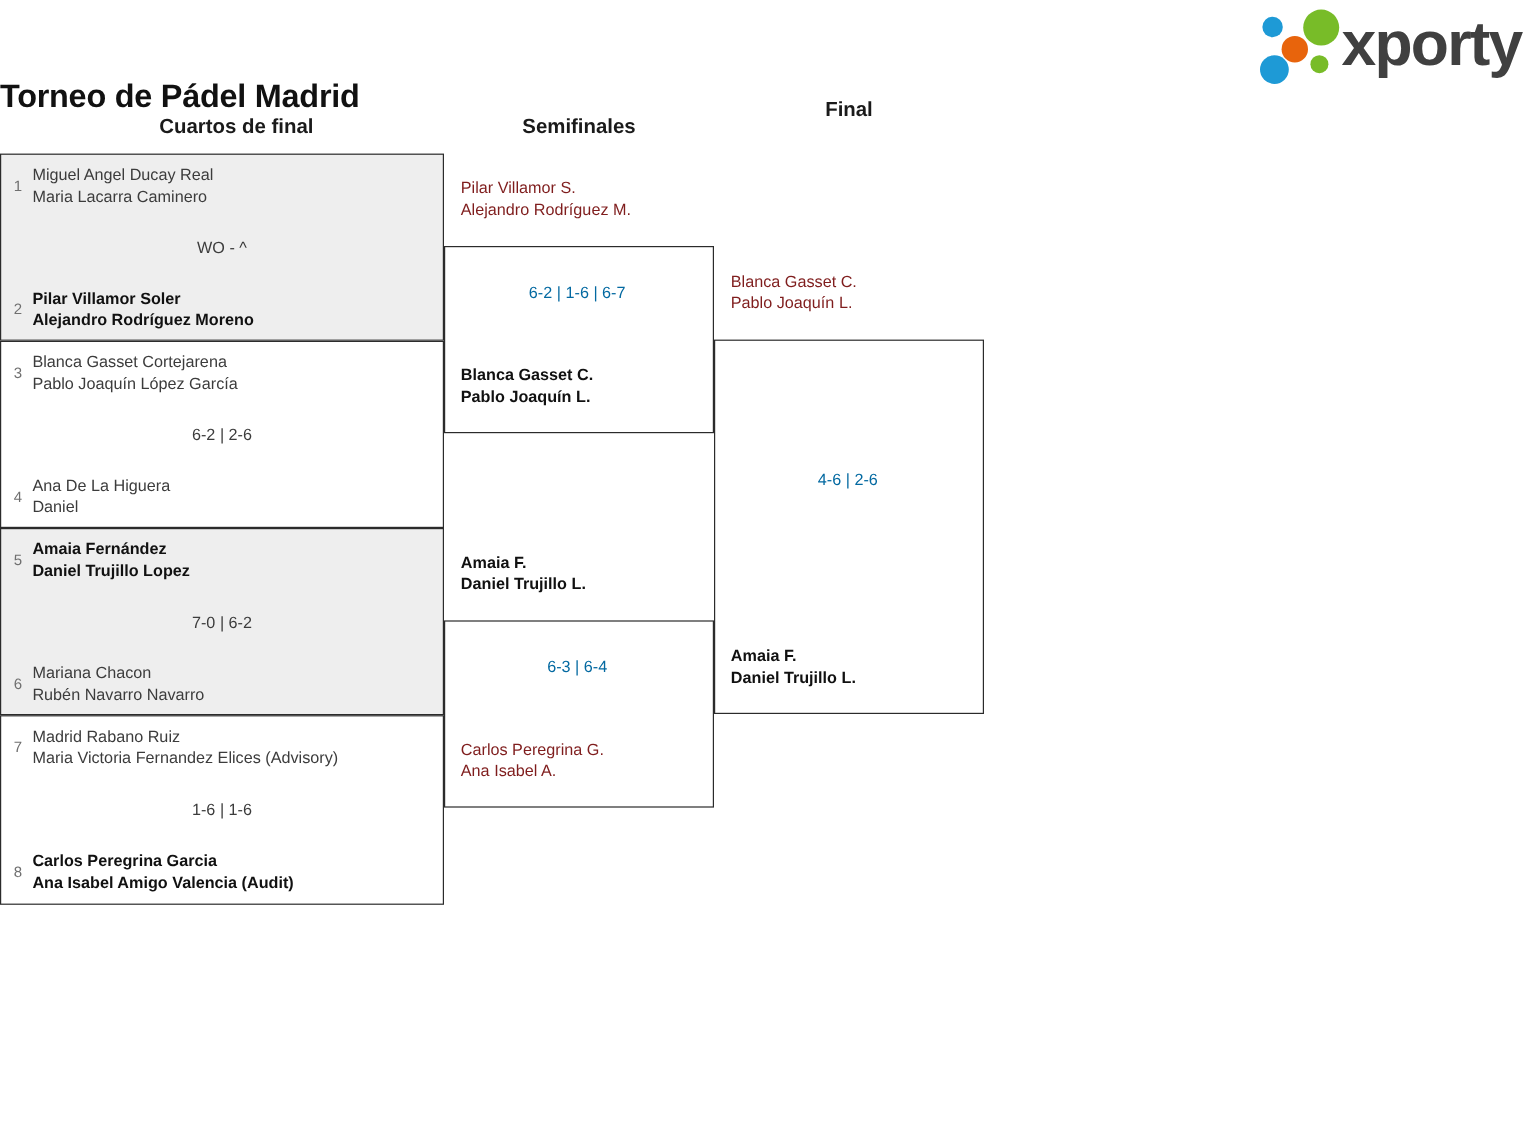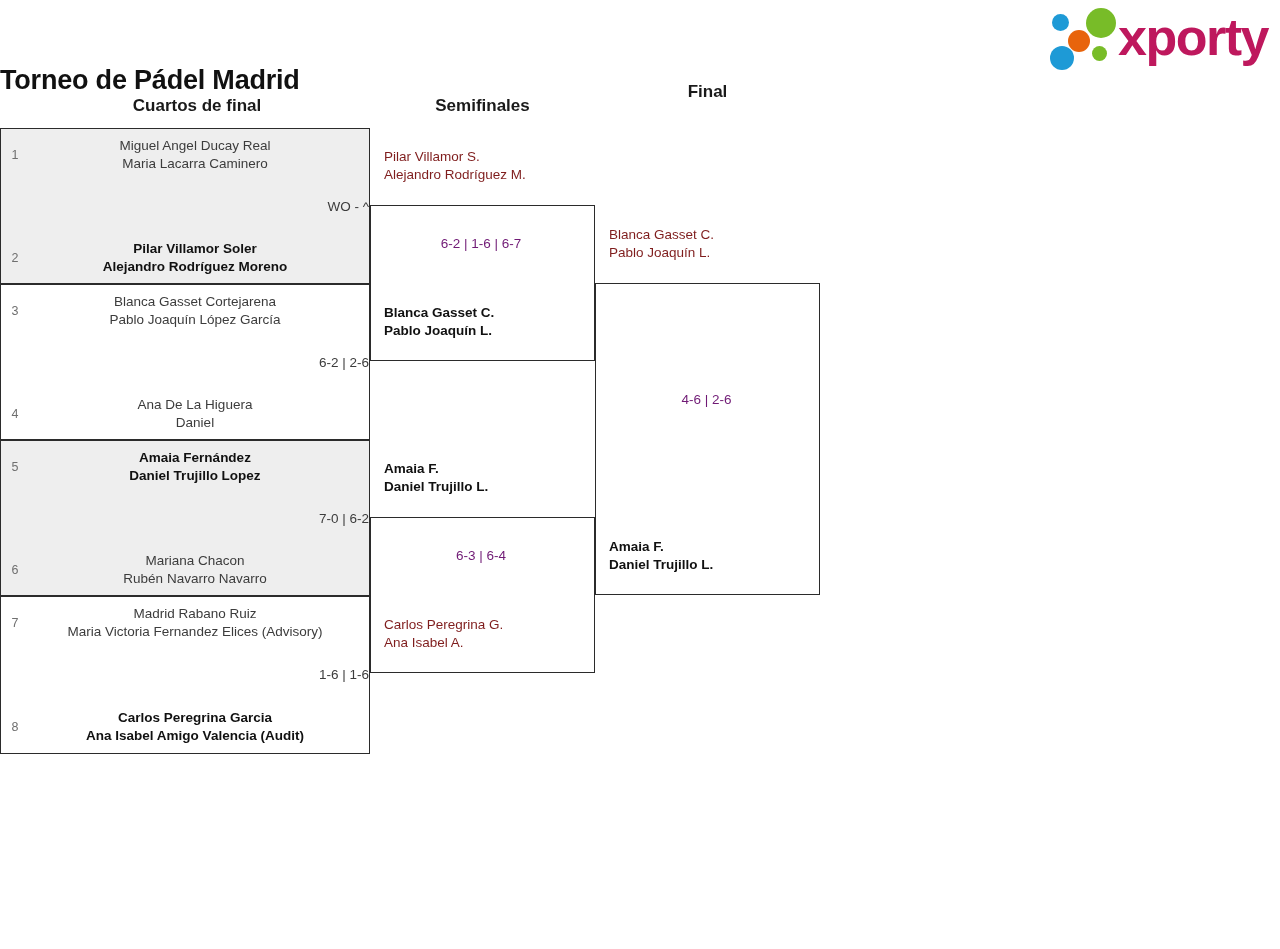--- a/index.html
+++ b/index.html
@@ -50,21 +50,21 @@
   .dot.d2 { left: 18px; top: 22px; width: 22px; height: 22px; background: #e8640c; }
   .dot.d3 { left: 0px;  top: 38px; width: 24px; height: 24px; background: #1e9ad6; }
   .dot.d4 { left: 36px; top: 0px;  width: 30px; height: 30px; background: #78bc28; }
   .dot.d5 { left: 42px; top: 38px; width: 15px; height: 15px; background: #78bc28; }
   #logo-word {
     position: absolute;
     left: 68px; top: 0px;
     font-size: 52px;
     font-weight: 700;
     letter-spacing: -1.5px;
-    color: #be185d;
+    color: #404040;
     line-height: 62px;
   }
 
   
   .round-head {
     position: absolute;
     font-size: 17px;
     font-weight: 600;
     color: #1a1a1a;
     text-align: center;
@@ -112,21 +112,20 @@
     width: 100%;
     box-sizing: border-box;
     padding-left: 26px;
     padding-right: 6px;
   }
   .team .names {
     font-size: 13.5px;
     line-height: 18px;
     color: #3c3c3c;
     white-space: nowrap;
-    text-align: center;
   }
   .team.winner .names {
     color: #111111;
     font-weight: 700;
   }
   .seed {
     position: absolute;
     left: 6px;
     top: 50%;
     transform: translateY(-50%);
@@ -142,21 +141,21 @@
 
   .score {
     position: absolute;
     left: 0;
     width: 100%;
     text-align: center;
     font-size: 13.5px;
     color: #3c3c3c;
     white-space: nowrap;
   }
-  .qf .score { top: 70px; text-align: right; }
+  .qf .score { top: 70px; }
 
   
   .colteam {
     position: absolute;
     box-sizing: border-box;
     padding-left: 8px;
   }
   .colteam .names {
     font-size: 13.5px;
     line-height: 18px;
@@ -173,21 +172,21 @@
   #sf2-top { left: 376px; top: 460px; width: 219px; }
   #sf2-bot { left: 376px; top: 616px; width: 219px; }
 
   #fn-top  { left: 601px; top: 226px; width: 219px; }
   #fn-bot  { left: 601px; top: 538px; width: 219px; }
 
   .midscore {
     position: absolute;
     text-align: center;
     font-size: 13.5px;
-    color: #701a75;
+    color: #0369a1;
     white-space: nowrap;
   }
   #sf1-score { left: 370px; top: 236px; width: 222px; }
   #sf2-score { left: 370px; top: 548px; width: 222px; }
   #fn-score  { left: 595px; top: 392px; width: 223px; }
 </style>
 </head>
 <body>
 
 <div id="header">

